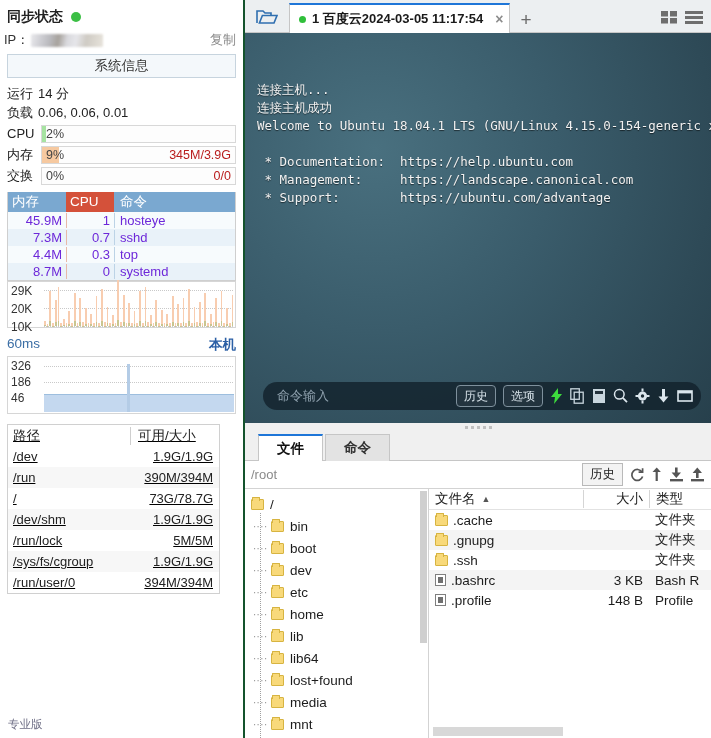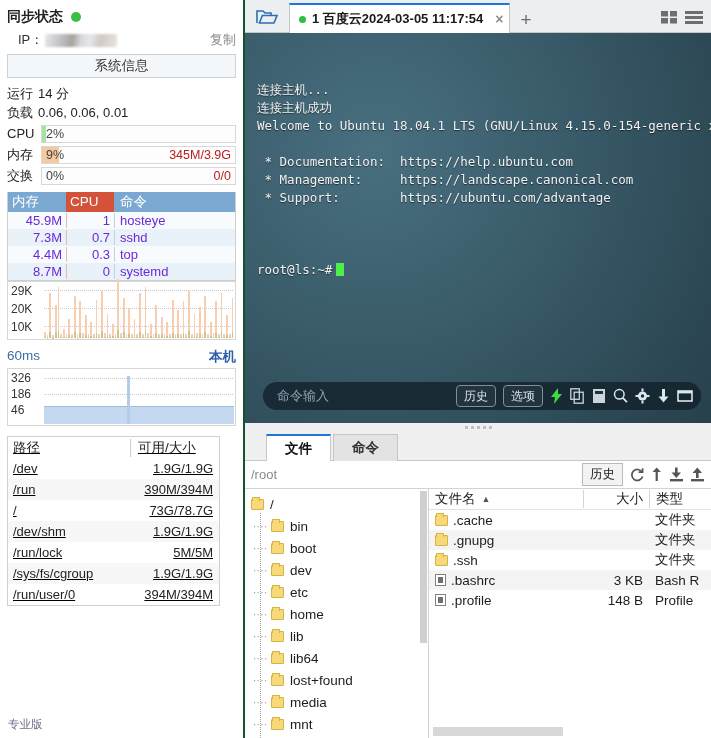--- a/index.html
+++ b/index.html
@@ -26,21 +26,21 @@
     padding: 8px 7px 4px 7px;
   }
   .sync-title { font-size: 14px; font-weight: bold; color: #222; }
   .dot-green {
     width: 10px; height: 10px; border-radius: 50%;
     background: #3cbf45; display: inline-block;
   }
 
   .ip-row {
     display: flex; align-items: center;
-    padding: 2px 7px 4px 18px; height: 22px;
+    padding: 2px 7px 4px 4px; height: 22px;
   }
   .ip-label { color: #333; font-size: 13px; }
   .ip-blur {
     display: inline-block; width: 72px; height: 13px;
     margin-left: 2px;
     background: linear-gradient(100deg,#e9e9ec 0%,#cfcfd4 14%,#b9b9bd 27%,
       #a7a29c 38%,#d9d9dd 50%,#e6e6ea 62%,#cfcbc4 76%,#e8e4dc 100%);
     filter: blur(1.1px);
     border-radius: 1px;
   }
@@ -92,21 +92,21 @@
   .proc-row .c1 { width: 58px; text-align: right; padding-right: 4px; }
   .proc-row .c2 { width: 48px; text-align: right; padding-right: 4px; border-left: 1px solid #e8b9a8;}
   .proc-row .c3 { padding-left: 5px; border-left: 1px solid #bcd3e6;}
 
   
   .net-head { display: flex; align-items: center; gap: 4px; margin: 6px 7px 2px 7px; font-size: 13.5px; }
   .up { color: #c0392b; font-weight: bold; }
   .down { color: #1e8449; font-weight: bold; }
   .iface { margin-left: 10px; color: #222; cursor: pointer; }
   .caret { font-size: 9px; }
-  .chart-box { margin: 0 7px; border: 1px solid #d6d6d6; position: relative; height: 59px; background: #fff; }
+  .chart-box { margin: 0 7px; border: 1px solid #d6d6d6; position: relative; height: 47px; background: #fff; }
   .ylab { position: absolute; left: 3px; font-size: 12px; color: #333; }
   .gridline { position: absolute; left: 36px; right: 2px; border-top: 1px dotted #c9c9c9; }
   .bars { position: absolute; left: 36px; right: 2px; bottom: 1px; top: 2px; display: flex; align-items: flex-end; gap: 1px; }
   .bar-n { flex: 1; background: #f8cdb0; min-width: 1px; }
   .bar-n .sub { width: 100%; background: #c9c58f; position: absolute; bottom: 0; }
 
   
   .lat-head { display: flex; margin: 8px 7px 2px 7px; font-size: 13.5px; color: #3b6ea5; }
   .lat-head .right { margin-left: auto; color: #2b5fa5; font-weight: bold; }
   .lat-box { margin: 0 7px; border: 1px solid #d6d6d6; height: 58px; position: relative; background: #fff; }
@@ -166,21 +166,21 @@
   .cmd-ph { color: #8ea0ad; }
   .cmd-right { margin-left: auto; display: flex; align-items: center; gap: 7px; }
   .pillbtn {
     border: 1px solid #7e909c; border-radius: 4px; color: #d7e2e9;
     font-size: 12px; padding: 1px 7px; cursor: pointer; background: rgba(255,255,255,.05);
   }
   .cicon { cursor: pointer; display:flex; align-items:center; }
   .dots-sep { height: 9px; background: #f0f0f0; display: flex; align-items: center; justify-content: center; gap: 3px;}
   .dots-sep i { width: 3px; height: 3px; background: #c0c0c0; display: block; }
 
-  .ftabs { height: 29px; background: #f0f0f0; display: flex; align-items: flex-end; position: relative; padding-left: 21px;}
+  .ftabs { height: 29px; background: #f0f0f0; display: flex; align-items: flex-end; position: relative; padding-left: 13px;}
   .ftabs::after { content:''; position:absolute; left:0; right:0; bottom:0; height:1px; background:#c6c6c6; }
   .ftab {
     height: 27px; line-height: 25px; padding: 0 18px; font-size: 13.5px; font-weight: bold;
     border: 1px solid #c6c6c6; border-bottom: none; background: #e3e3e3; color: #333;
     position: relative; z-index: 2; cursor: pointer; margin-right: 2px;
   }
   .ftab.active { background: #ffffff; border-top: 2px solid #1e76d8; color: #111; }
 
   .pathbar { height: 28px; background: #fff; display: flex; align-items: center; padding: 0 6px; border-bottom: 1px solid #d3d3d3; gap: 6px;}
   .path-input { flex: 1; font-size: 13px; color: #8a8a8a; border: none; outline: none; background: transparent; }
@@ -603,21 +603,20 @@
               <rect x="0" y="1" width="18" height="3" fill="#6e6e6e"></rect>
               <rect x="0" y="6" width="18" height="3" fill="#6e6e6e"></rect>
               <rect x="0" y="11" width="18" height="3" fill="#6e6e6e"></rect>
             </svg>
         </span>
       </div>
     </div>
 
     <div class="terminal">
       <div id="term-lines"><div class="t-line">连接主机...</div><div class="t-line">连接主机成功</div><div class="t-line">Welcome to Ubuntu 18.04.1 LTS (GNU/Linux 4.15.0-154-generic x86_</div><div class="t-line">&nbsp;</div><div class="t-line"> * Documentation:  https://help.ubuntu.com</div><div class="t-line"> * Management:     https://landscape.canonical.com</div><div class="t-line"> * Support:        https://ubuntu.com/advantage</div><div class="t-line">&nbsp;</div></div>
-      <div class="t-line"><span>root@ls:~#</span><span class="cursor-blk"></span></div>
 
       <div class="cmdbar">
         <span class="cmd-ph">命令输入</span>
         <span class="cmd-right">
           <span class="pillbtn">历史</span>
           <span class="pillbtn">选项</span>
           <span class="cicon">
             <svg width="13" height="16" viewBox="0 0 13 16">
                 <path d="M8 0L1 9h4l-1 7 8-10H8z" fill="#3ddb3d"></path>
               </svg>

